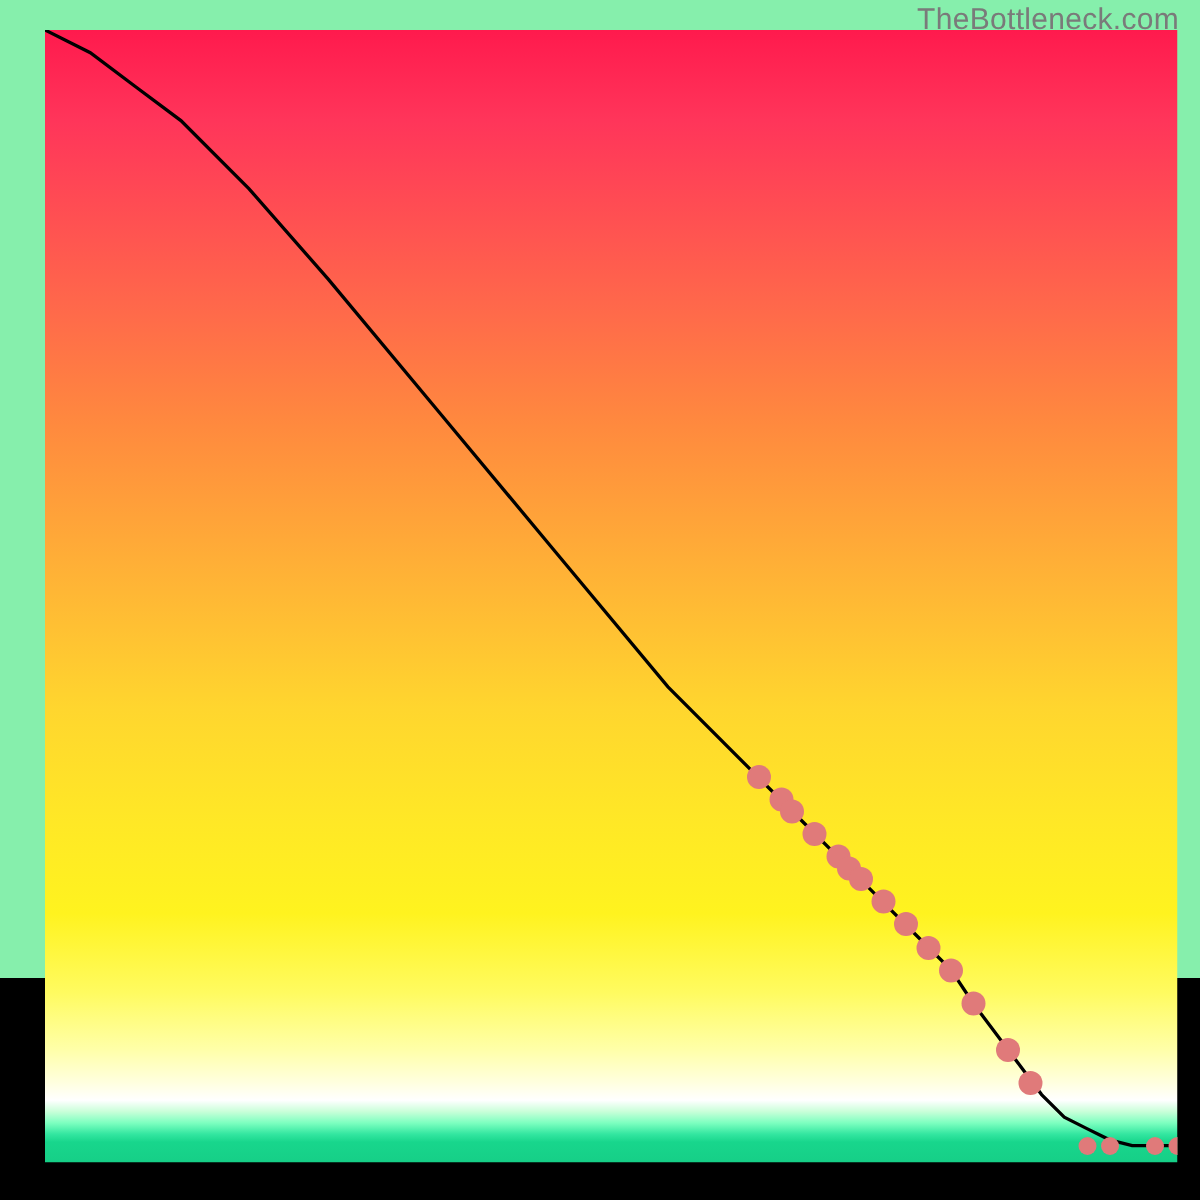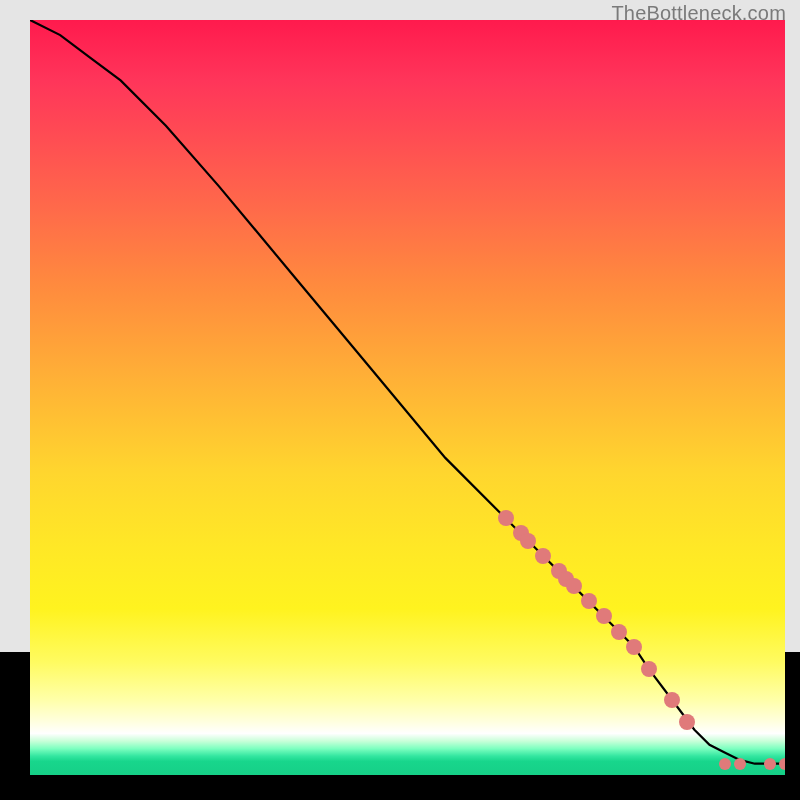--- a/index.html
+++ b/index.html
@@ -8,21 +8,21 @@
     width: 800px;
     height: 800px;
     background: #000;
     font-family: Arial, Helvetica, sans-serif;
     overflow: hidden;
   }
   .stage {
     position: relative;
     width: 800px;
     height: 652px;
-    background: #e5e5e5;
+    background: #86efac;
   }
   .plot {
     position: absolute;
     left: 30px;
     top: 20px;
     width: 755px;
     height: 755px;
     overflow: hidden;
   }
   .gradient {

